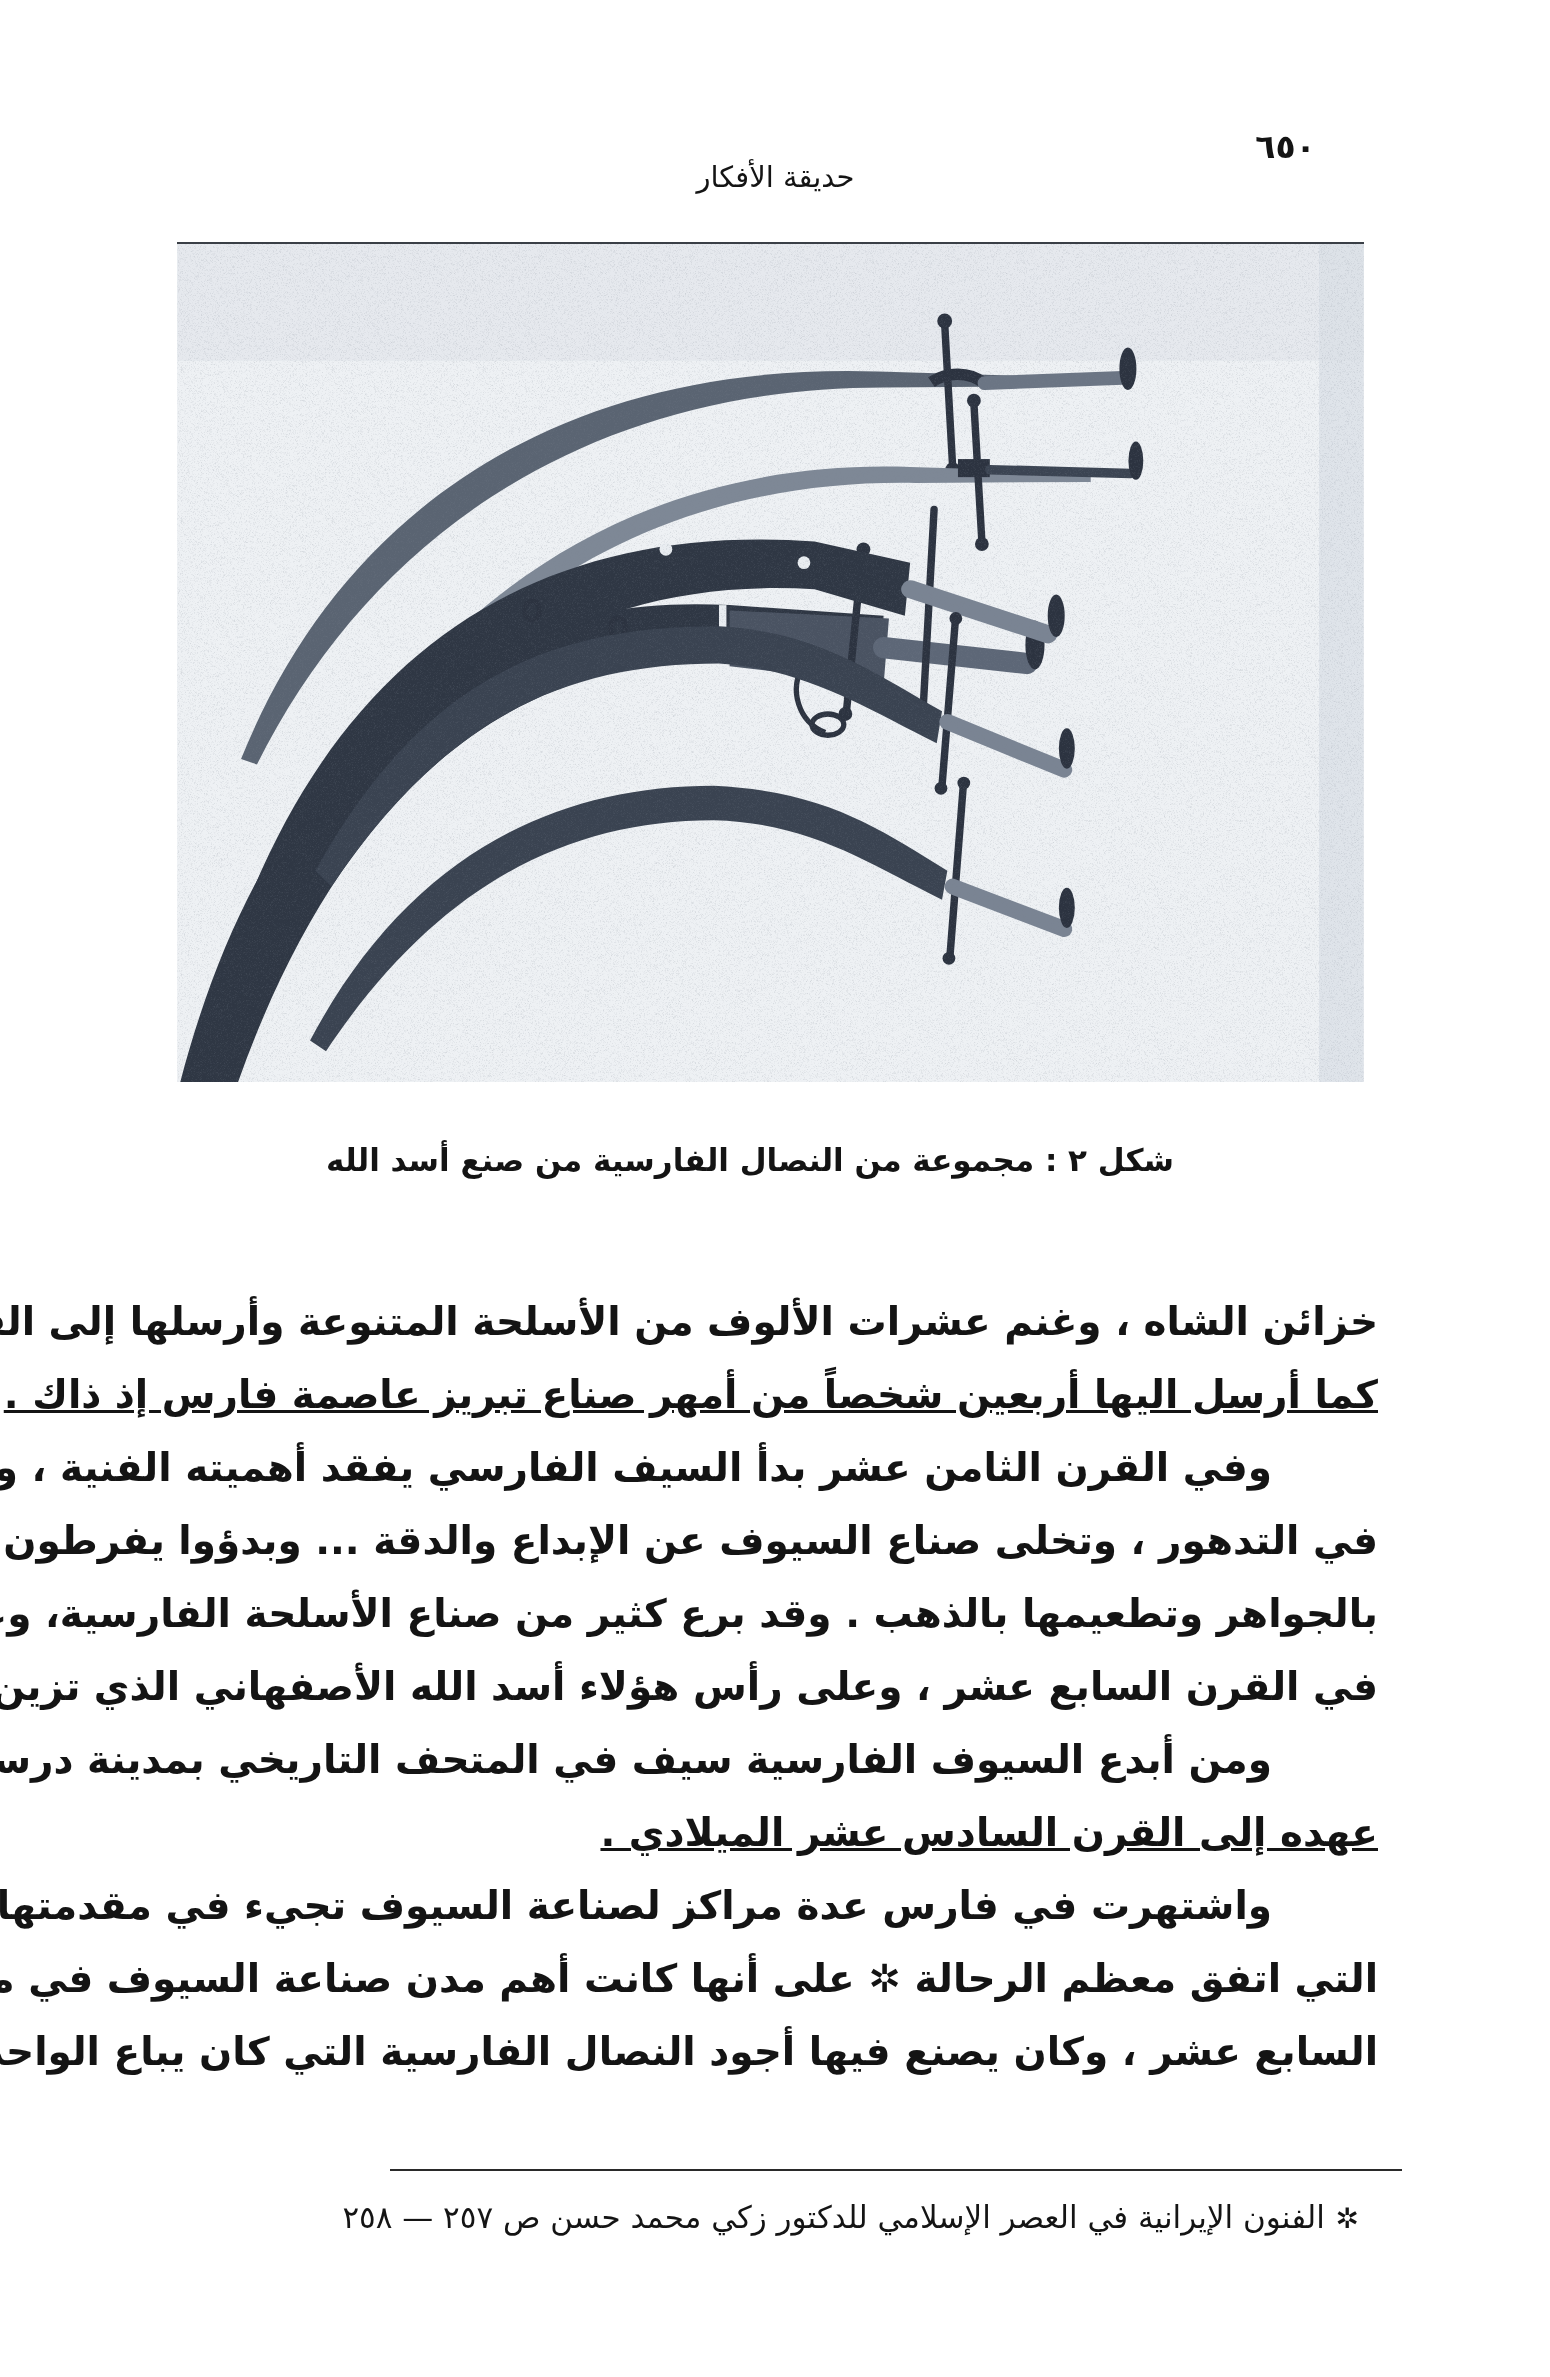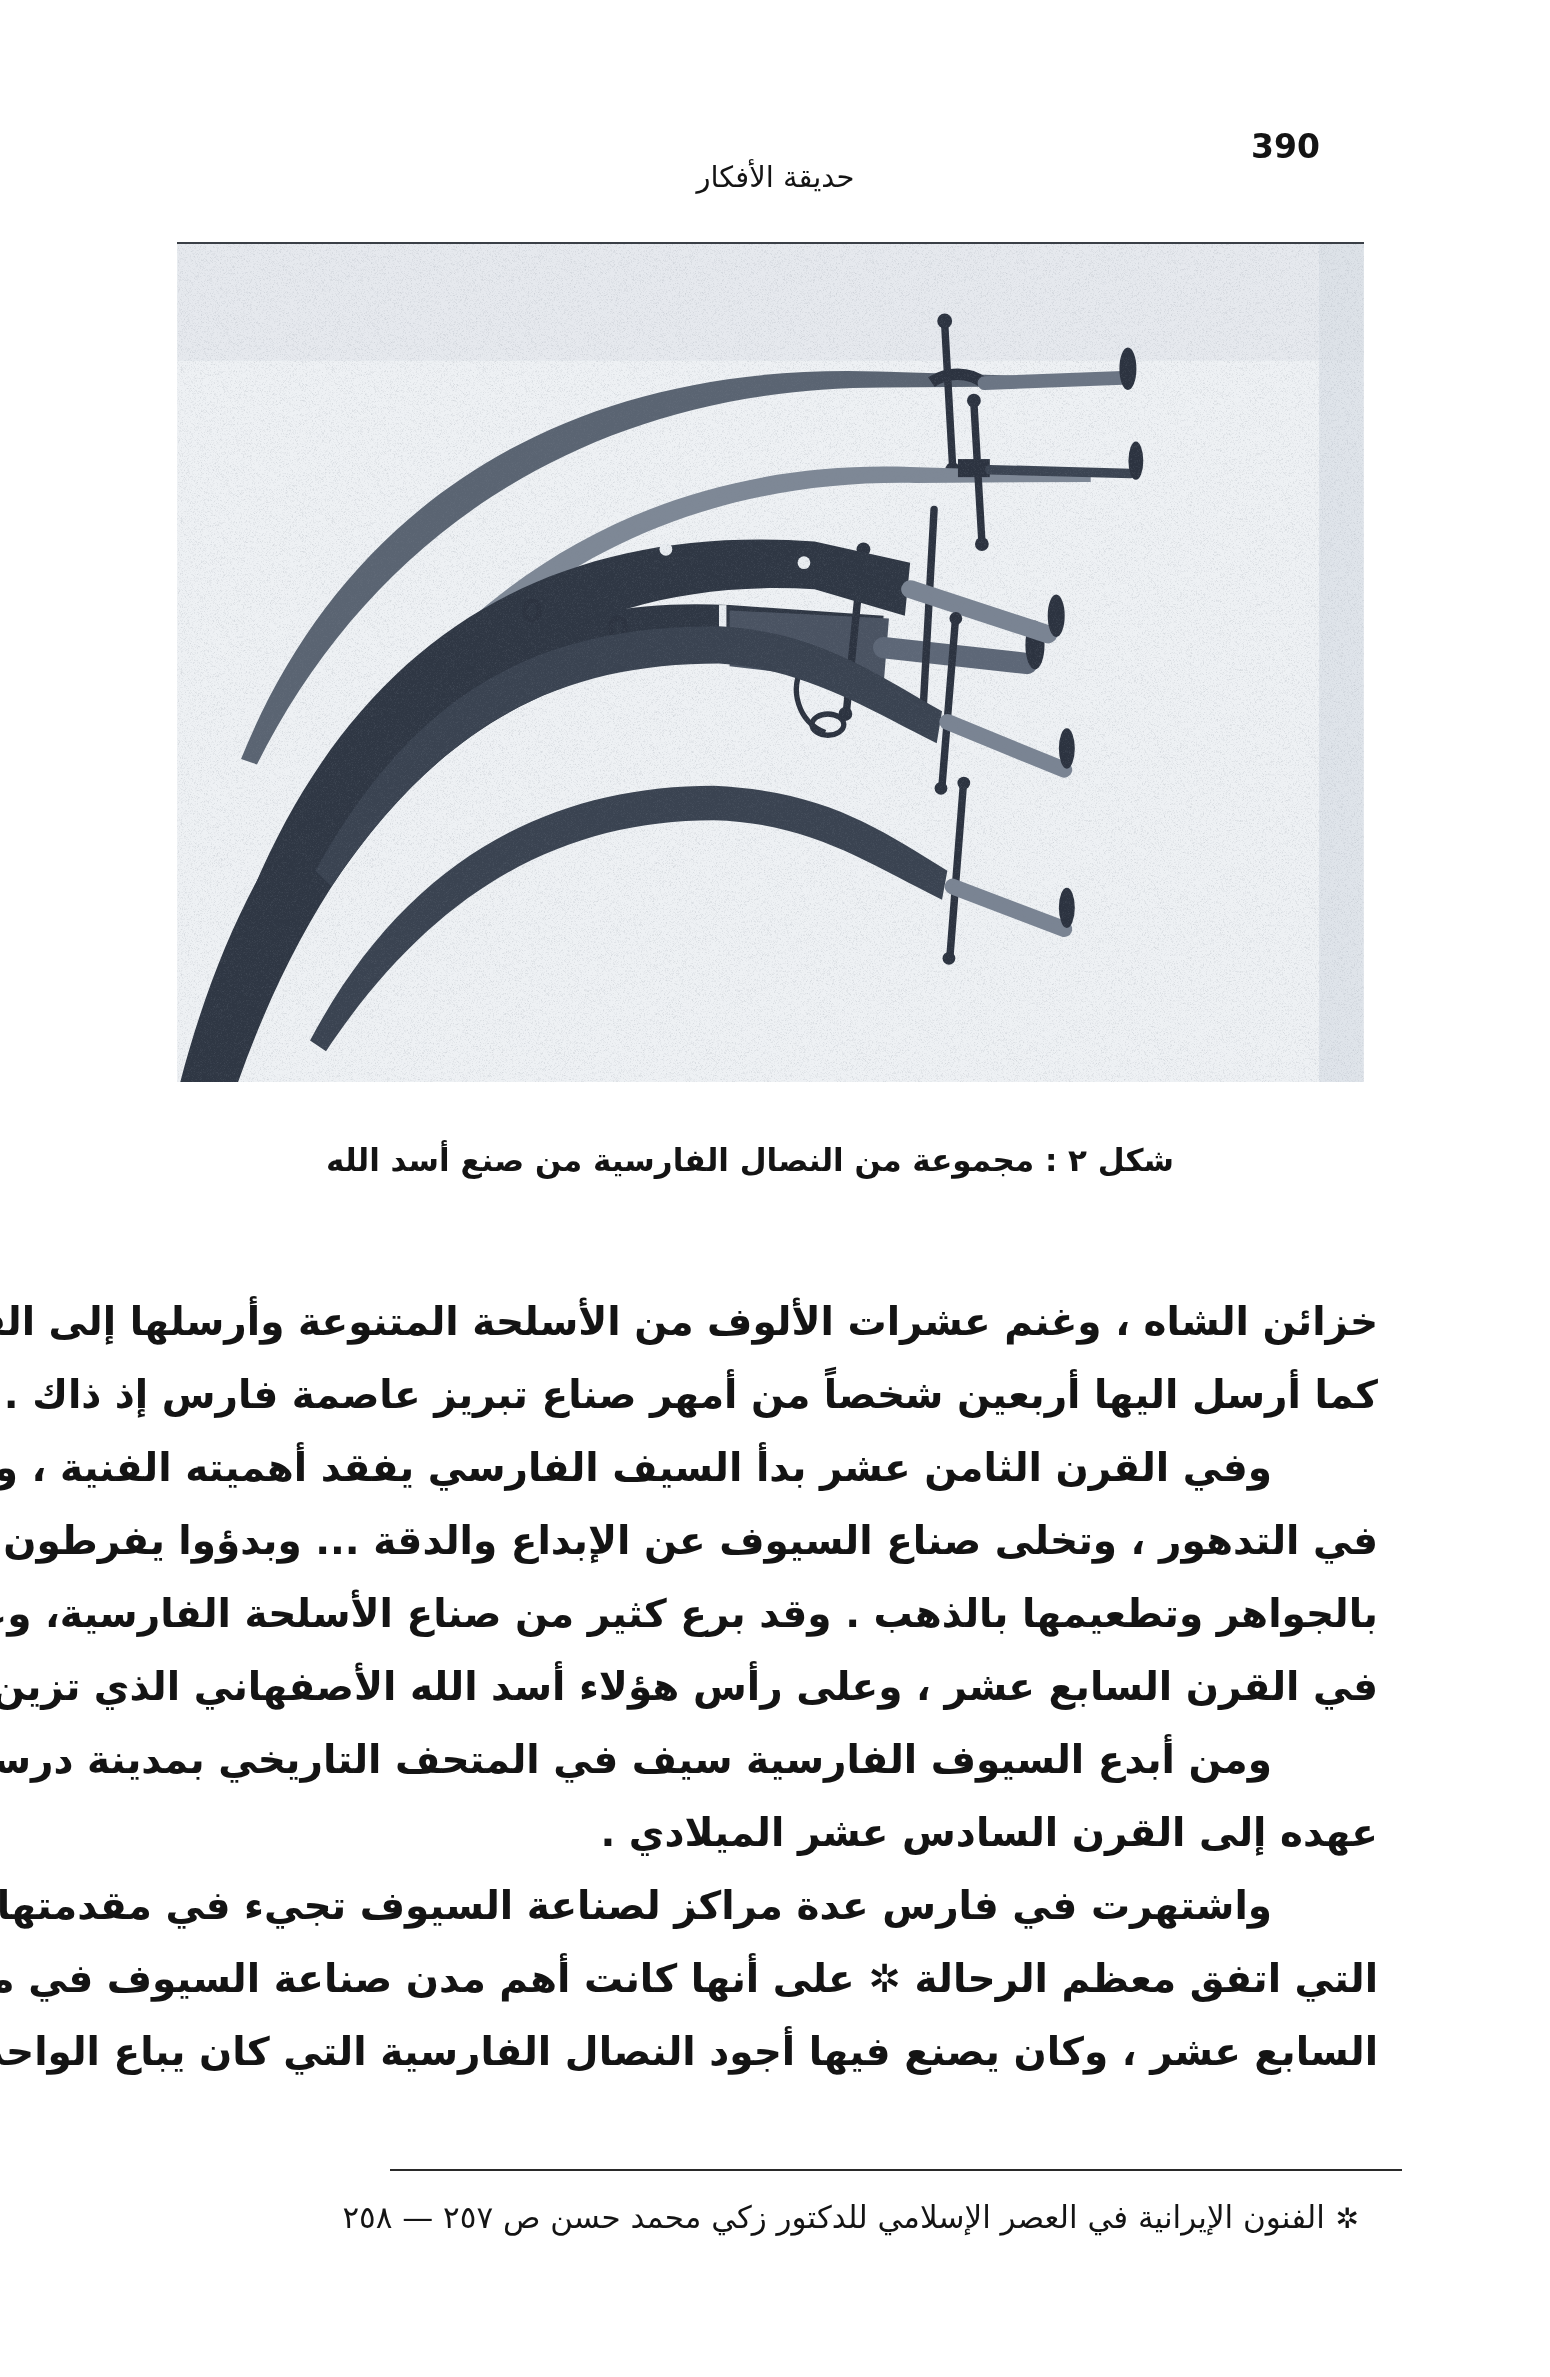--- a/index.html
+++ b/index.html
@@ -29,37 +29,37 @@
   .caption .cap-line { display: block; white-space: nowrap; }
   .body-text {
     position: absolute; left: 175px; top: 1285px; width: 1203px;
     direction: rtl; font-size: 39px; line-height: 73px;
     font-weight: bold;
   }
   .body-text .line {
     display: block; white-space: nowrap; text-align: justify;
     text-align-last: justify; height: 73px;
   }
-  .body-text .line.end { text-align-last: right; }
+  .body-text .line.end { text-align-last: right; text-decoration: underline; }
   .body-text .line.indent { padding-right: 106px; }
   .footnote-rule {
     position: absolute; left: 390px; top: 2169px; width: 1012px; height: 0;
     border-top: 2.7px solid #2a2a2a;
   }
   .footnote {
     position: absolute; left: 244px; top: 2199px; width: 1115px;
     direction: rtl; text-align: right; font-size: 31px; font-weight: normal;
     white-space: nowrap;
   }
   .footnote .star { font-size: 28px; margin-left: 10.6px; }
 </style>
 </head>
 <body>
 
-<div class="page-number">390</div>
+<div class="page-number">٦٥٠</div>
 <div class="running-title">حديقة الأفكار</div>
 
 <div class="figure">
   <svg width="1187" height="838" viewBox="0 0 2234 1578">
     <defs>
       <filter id="grain" x="0" y="0" width="100%" height="100%">
         <feTurbulence type="fractalNoise" baseFrequency="0.9" numOctaves="2" seed="7" result="n"></feTurbulence>
         <feColorMatrix type="matrix" values="0 0 0 0 0.2  0 0 0 0 0.23  0 0 0 0 0.28  0 0 0 -1.1 0.55" in="n" result="g"></feColorMatrix>
         <feComposite in="g" in2="SourceGraphic" operator="in"></feComposite>
       </filter>

